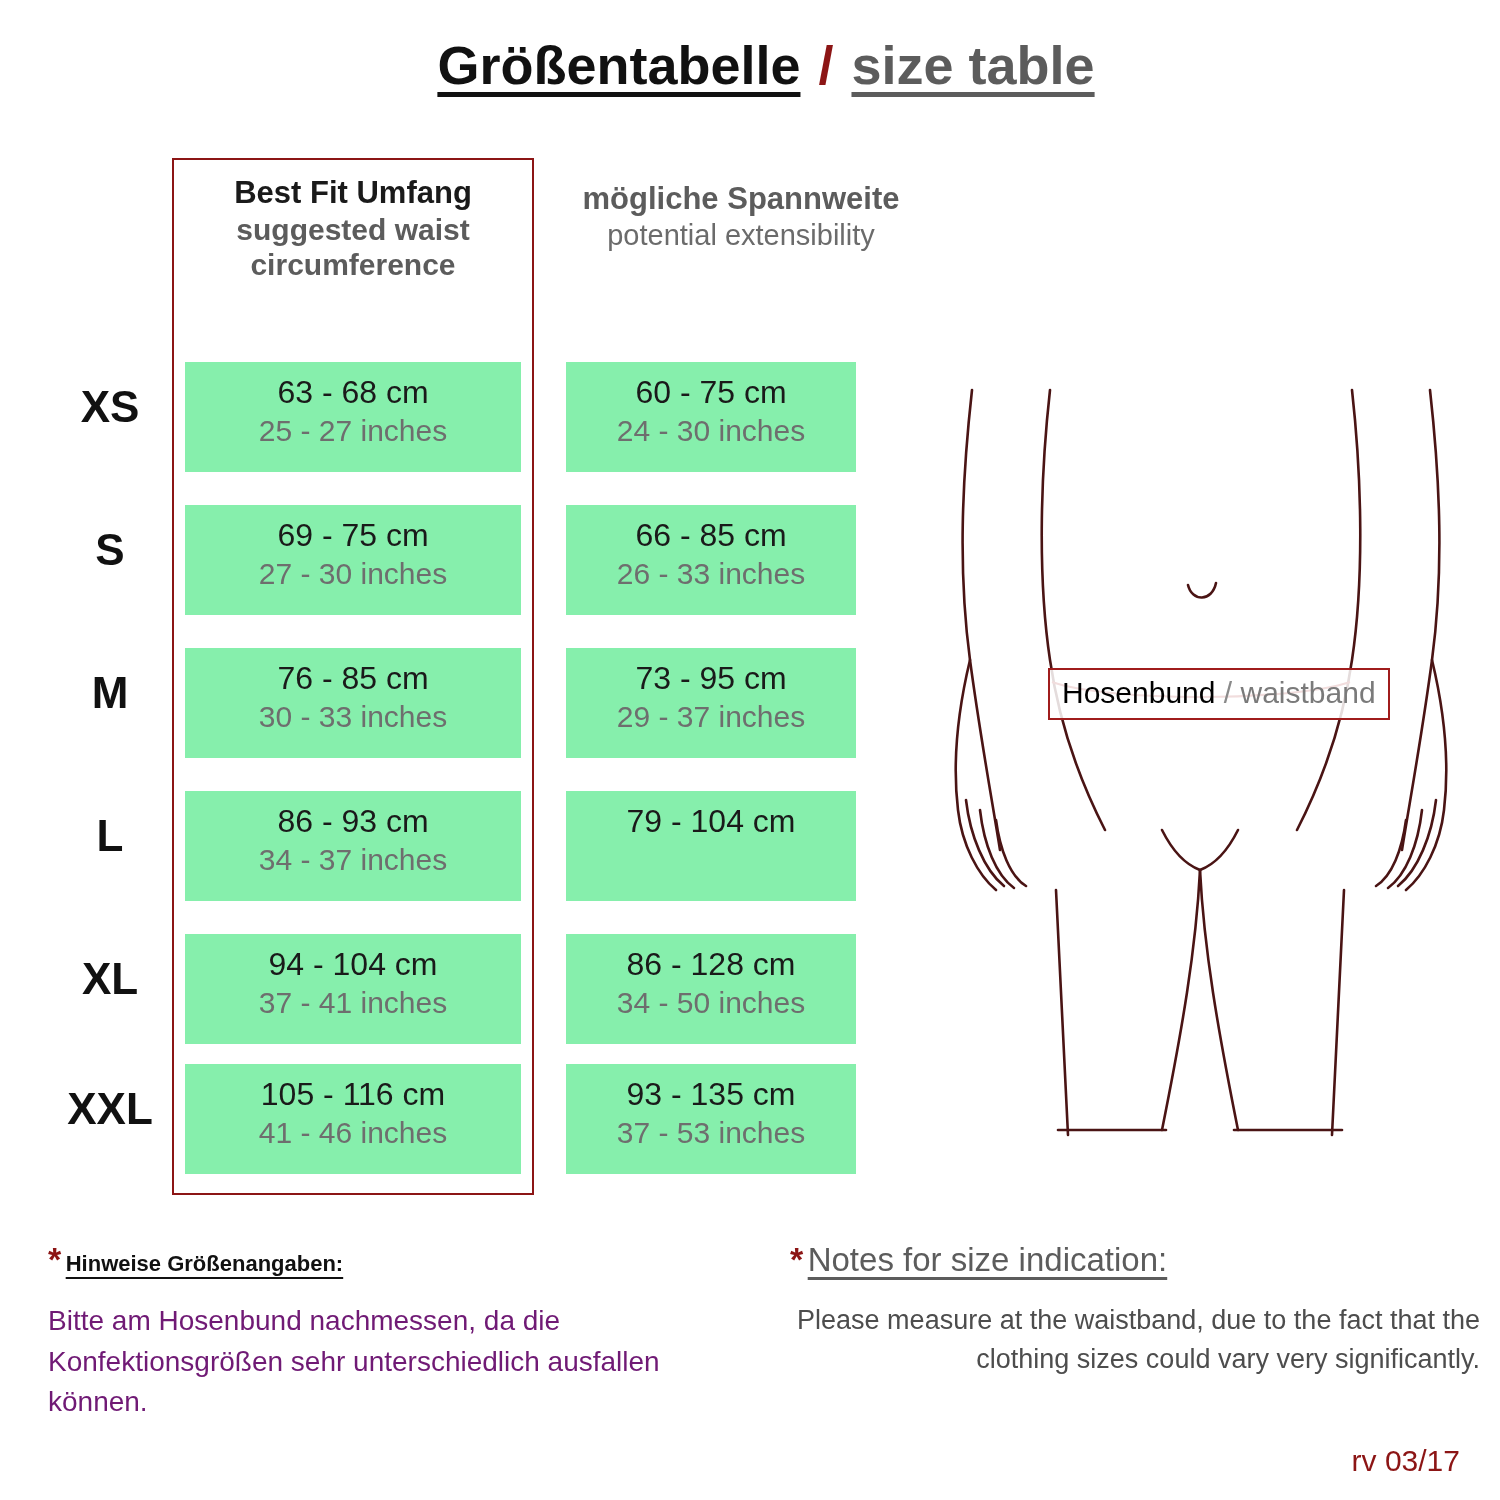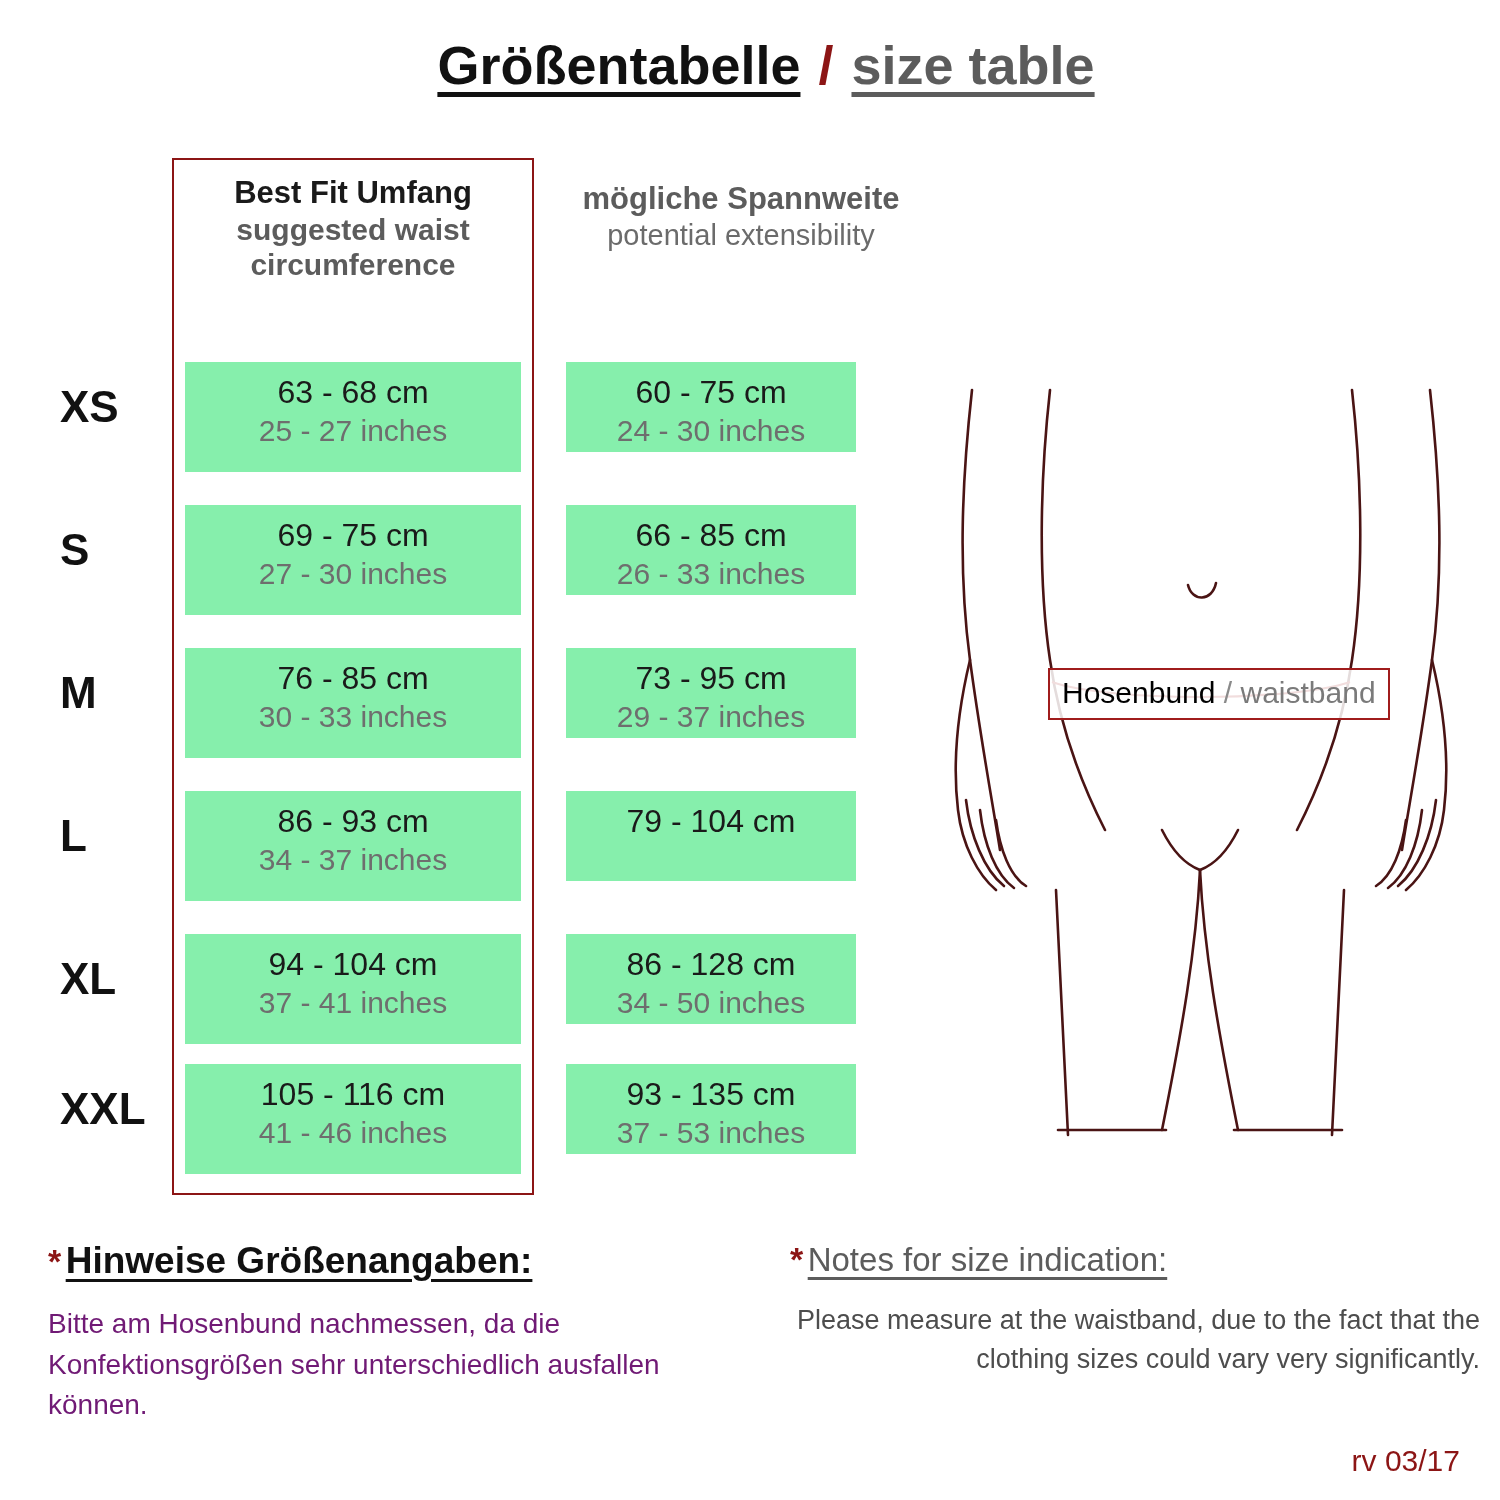--- a/index.html
+++ b/index.html
@@ -39,31 +39,31 @@
   .colhead.c1{left:180px;top:25px;width:346px;}
   .colhead.c2{left:556px;top:31px;width:370px;}
   .colhead .h-de{font-size:31px;font-weight:bold;color:#1a1a1a;}
   .colhead .h-de.grey{color:#5c5c5c;}
   .colhead .h-en{font-size:30px;font-weight:bold;color:#5c5c5c;}
   .colhead .h-en.light{font-weight:normal;color:#6b6b6b;font-size:29px;}
 
   .row{position:absolute;left:0;width:900px;height:143px;}
   .size-label{
     position:absolute;left:60px;top:34px;width:100px;
-    font-size:44px;font-weight:bold;color:#111;
+    text-align:center;font-size:44px;font-weight:bold;color:#111;
   }
   .cell{
     position:absolute;
     background:#86efac;
     text-align:center;
     padding-top:10px;
     box-sizing:border-box;
   }
   .cell.c1{left:185px;top:14px;width:336px;height:110px;}
-  .cell.c2{left:566px;top:14px;width:290px;height:90px;}
+  .cell.c2{left:566px;top:14px;width:290px;height:110px;}
   .cell .cm{font-size:32px;color:#1a1a1a;line-height:1.25;}
   .cell .inch{font-size:30px;color:#6e6e6e;line-height:1.25;}
 
   
   .figure{position:absolute;left:900px;top:330px;width:600px;height:870px;}
   .waistband-label{
     position:absolute;left:1048px;top:668px;
     border:2px solid #a01c1c;
     padding:6px 12px 8px 12px;
     background:rgba(255,255,255,0.85);
@@ -72,21 +72,21 @@
   .waistband-label .de{color:#000000;}
   .waistband-label .sep{color:#8a8a8a;}
   .waistband-label .en{color:#7a7a7a;}
 
   
   .notes{position:absolute;left:0;top:1240px;width:1500px;height:230px;}
   .note{position:absolute;}
   .note.left{left:48px;top:0;width:700px;}
   .note.right{left:790px;top:0;width:690px;}
   .note .star{color:#8c1515;font-size:34px;font-weight:bold;}
-  .note .head-de{font-size:37px;font-weight:bold;color:#111;text-decoration:underline;text-underline-offset:6px;}
+  .note .head-de{font-size:22px;font-weight:bold;color:#111;text-decoration:underline;text-underline-offset:6px;}
   .note .head-en{font-size:33px;color:#5c5c5c;text-decoration:underline;text-underline-offset:6px;}
   .note .body{margin-top:22px;font-size:28px;line-height:1.45;color:#701a75;}
   .note .body.grey{color:#4d4d4d;font-size:27px;}
   .note.right .body{text-align:right;}
   .footer-code{
     position:absolute;right:40px;bottom:22px;
     font-size:30px;color:#8c1515;
   }
 </style>
 </head>

